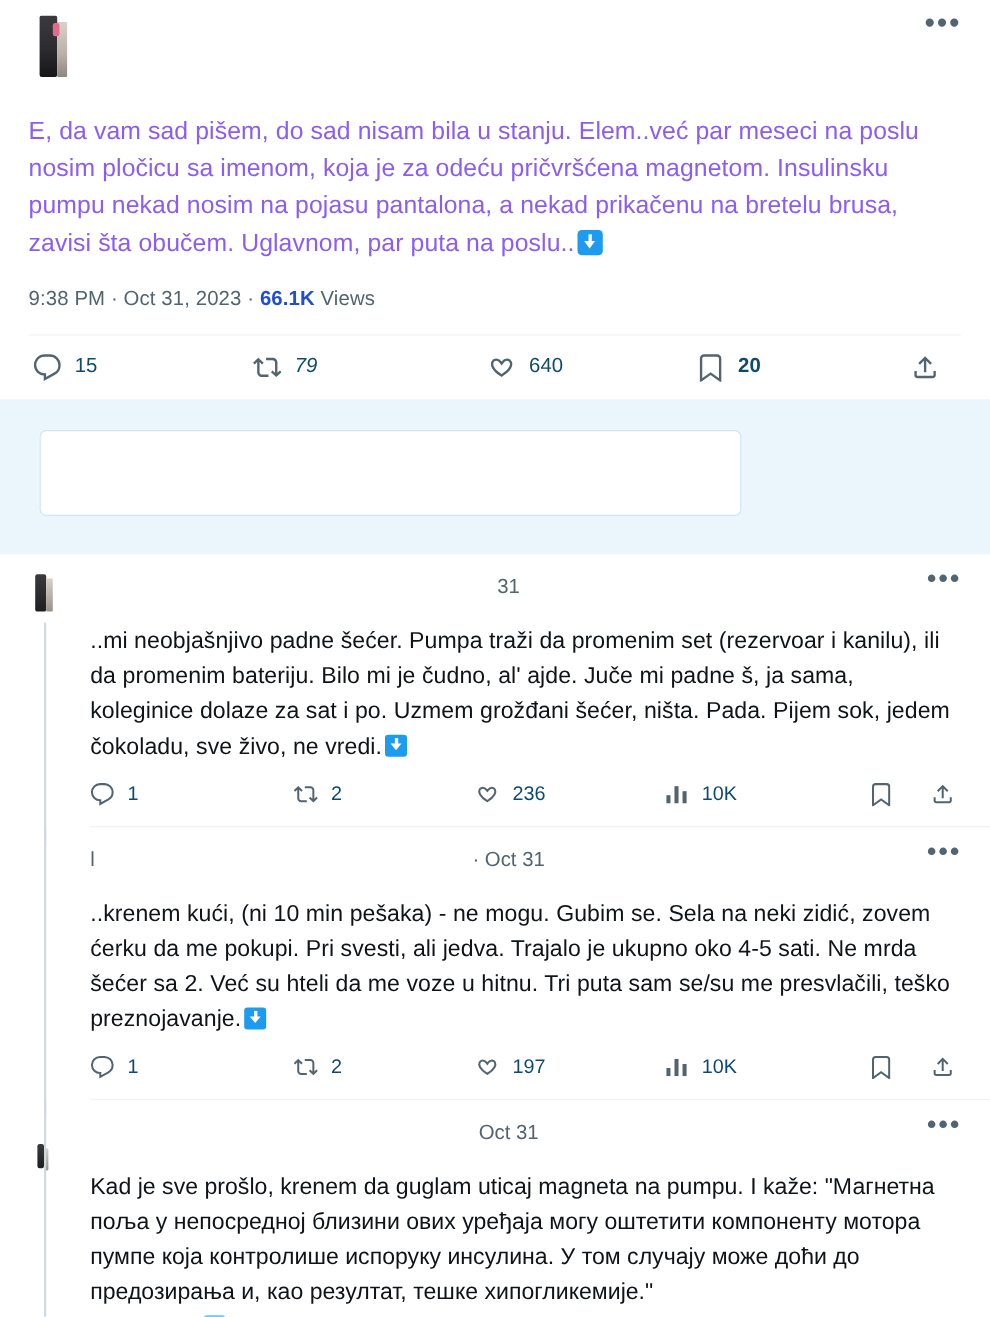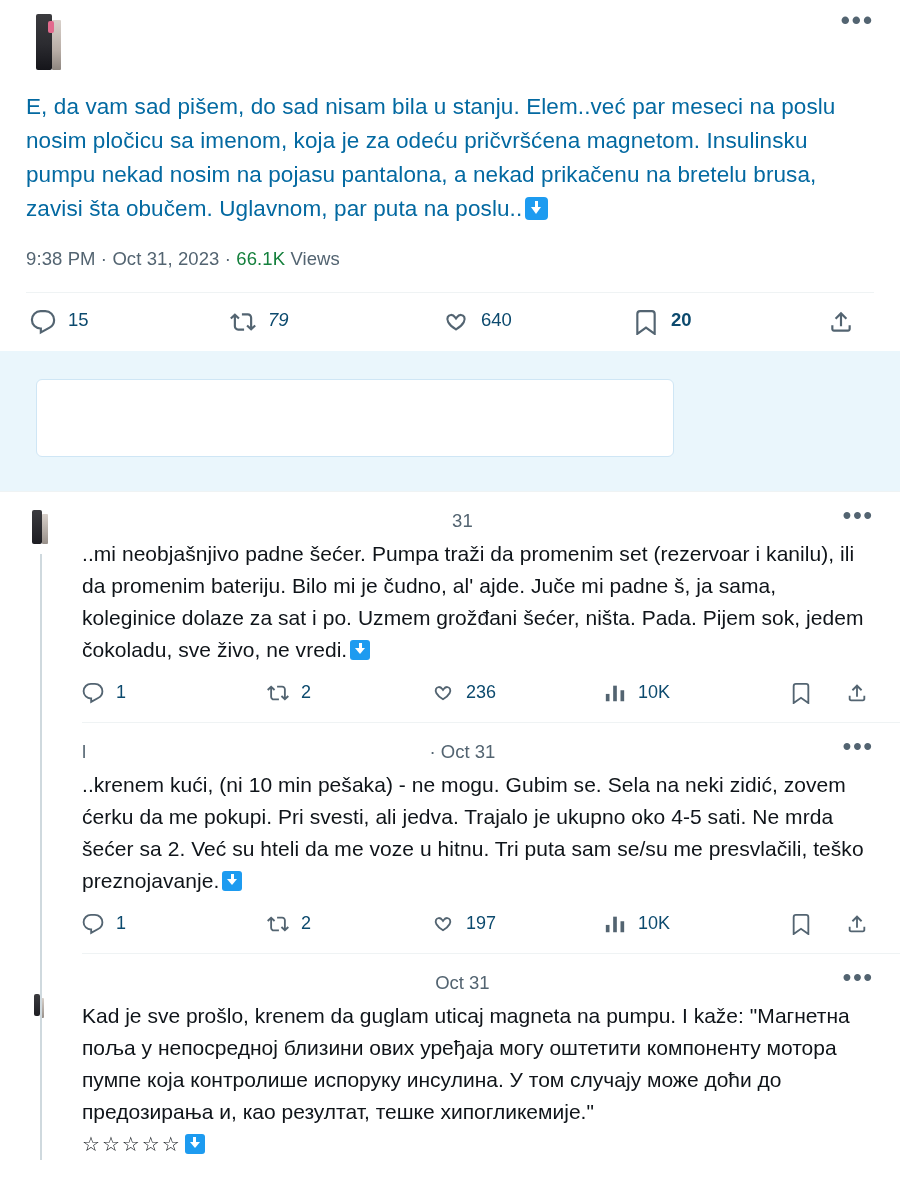--- a/index.html
+++ b/index.html
@@ -77,22 +77,22 @@
   }
   .main-head {
     display: flex;
     align-items: flex-start;
     justify-content: space-between;
   }
   .main-text {
     font-size: 22.5px;
     line-height: 34px;
     letter-spacing: 0.1px;
-    color: #0369a1;
-    margin-top: 16px;
+    color: #8b5cf6;
+    margin-top: 28px;
   }
   .dl-badge {
     display: inline-block;
     width: 23px;
     height: 23px;
     background: #1d9bf0;
     border-radius: 4px;
     position: relative;
     vertical-align: -4px;
     margin-left: 3px;
@@ -133,22 +133,22 @@
     border-right-width: 5px;
     border-top-width: 6px;
   }
   .meta-row {
     margin-top: 22px;
     font-size: 18.5px;
     color: #536471;
     letter-spacing: 0.1px;
   }
   .meta-row b {
-    color: #15803d;
-    font-weight: 400;
+    color: #1d4ed8;
+    font-weight: 700;
   }
   .main-actions {
     margin-top: 22px;
     border-top: 1px solid #eff3f4;
     padding: 16px 8px 16px 4px;
     display: flex;
     align-items: center;
   }
   .act {
     display: flex;
@@ -252,21 +252,21 @@
   .reply-handle-row .date {
     display: inline-block;
     color: #536471;
     font-size: 18.5px;
   }
   .reply-text {
     font-size: 21px;
     line-height: 32px;
     color: #0f1419;
     letter-spacing: 0.05px;
-    margin-top: 2px;
+    margin-top: 19px;
   }
   .reply-text.cyr { letter-spacing: 0px; }
   .reply-actions {
     display: flex;
     align-items: center;
     padding: 16px 6px 18px 0;
   }
   .reply-actions .act { font-size: 18px; }
   .reply-actions .r1 { width: 185px; }
   .reply-actions .r2 { width: 165px; }

